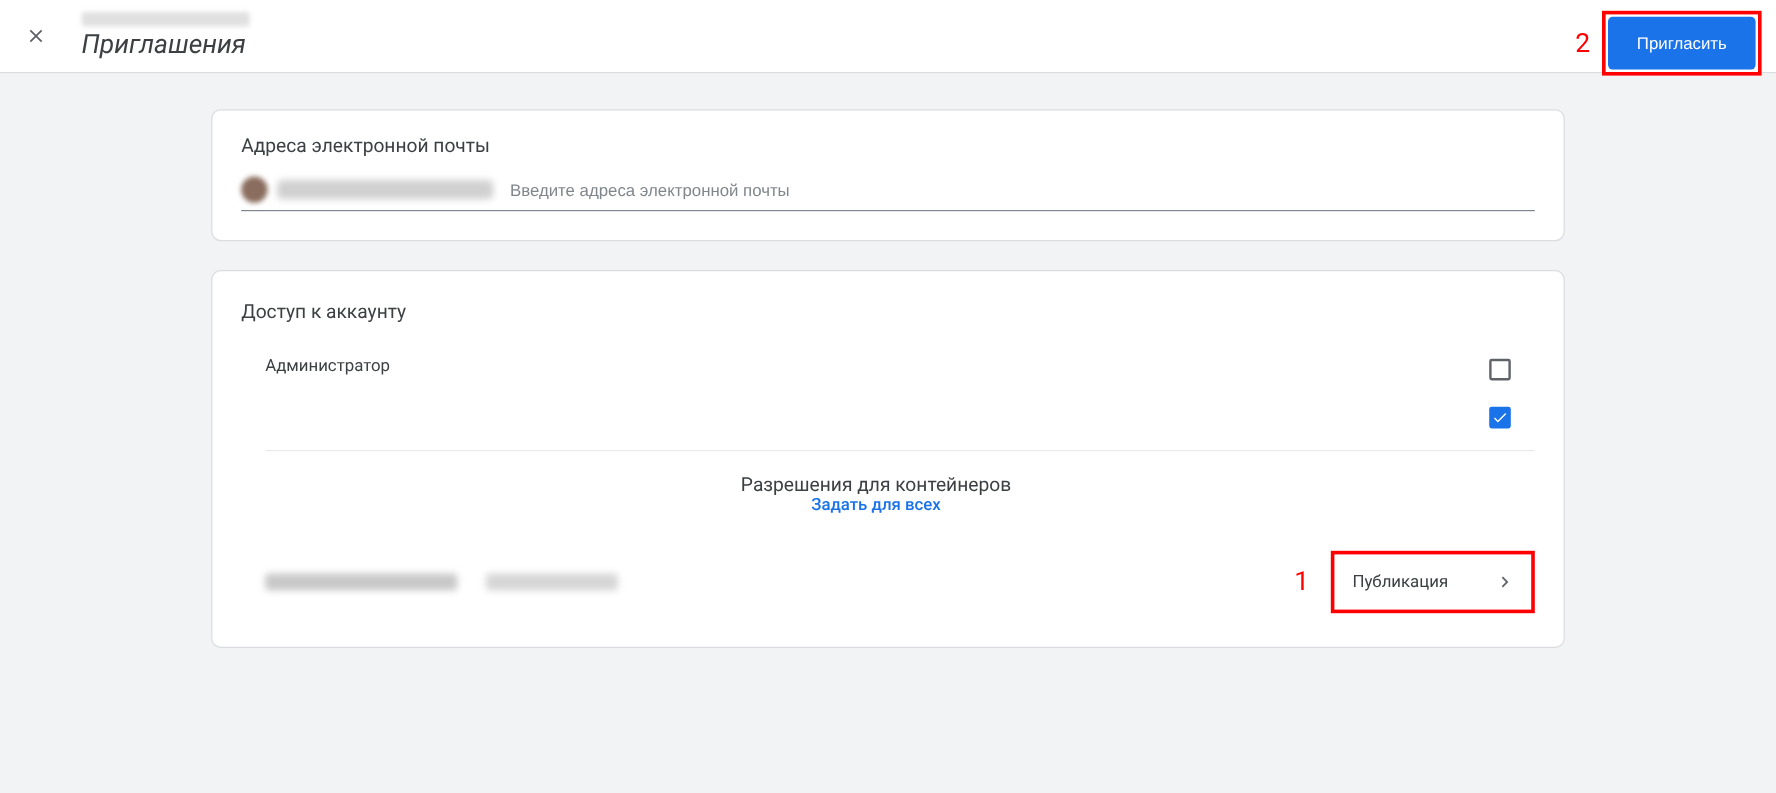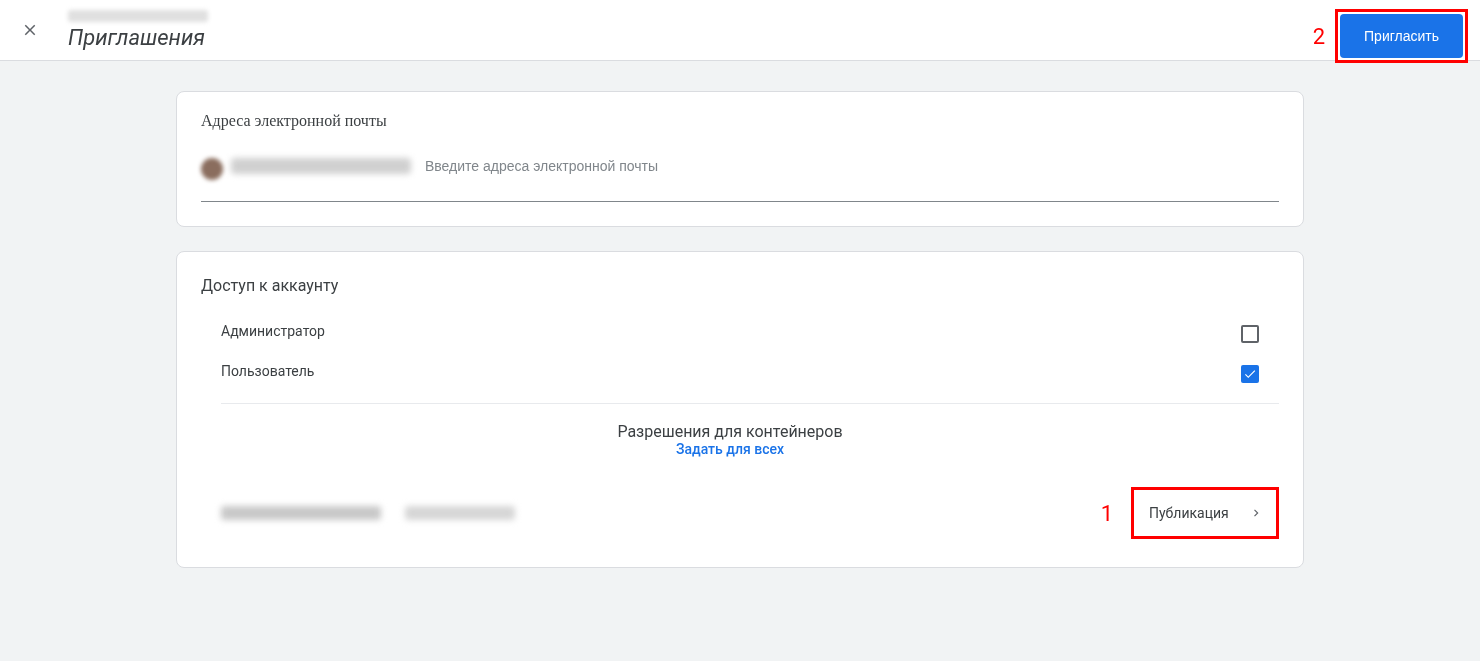--- a/index.html
+++ b/index.html
@@ -78,28 +78,27 @@
     background: #fff;
     border: 1px solid #dadce0;
     border-radius: 8px;
     margin-bottom: 24px;
   }
   .card-pad { padding: 20px 24px 24px; }
   .section-title {
     font-size: 16px;
     color: #3c4043;
     font-weight: 400;
-    margin-bottom: 28px;
-    font-family: Liberation Serif, serif;
+    margin-bottom: 16px;
   }
   .email-row {
     display: flex;
-    align-items: flex-start;
+    align-items: center;
     border-bottom: 1px solid #80868b;
-    padding-bottom: 21px;
+    padding-bottom: 6px;
   }
   .avatar-blur {
     width: 22px; height: 22px;
     border-radius: 50%;
     background: #8a6d5e;
     filter: blur(2px);
     margin-right: 8px;
   }
   .chip-blur {
     width: 180px; height: 16px;
@@ -209,21 +208,21 @@
   .annot-1 {
     color: #ff0000;
     font-size: 22px;
     margin-right: 18px;
   }
   .perm-button-box {
     border: 3px solid #ff0000;
     padding: 1px;
   }
   .perm-button {
-    width: 140px;
+    width: 162px;
     height: 44px;
     display: flex;
     align-items: center;
     justify-content: space-between;
     padding: 0 12px 0 14px;
     font-size: 14px;
     color: #3c4043;
     cursor: pointer;
     gap: 20px;
   }
@@ -269,21 +268,20 @@
 
       <div class="perm-block">
         <div class="perm-text">
           <div class="perm-name">Администратор</div>
         </div>
         <div class="checkbox checkbox-unchecked"></div>
       </div>
 
       <div class="perm-block">
         <div class="perm-text">
-          <div class="perm-name">Пользователь</div>
         </div>
         <div class="checkbox checkbox-checked">
           <svg viewBox="0 0 24 24">
               <path d="M9 16.17 4.83 12l-1.42 1.41L9 19 21 7l-1.41-1.41z"></path>
             </svg>
         </div>
       </div>
 
       <div class="perm-sep"></div>
 

